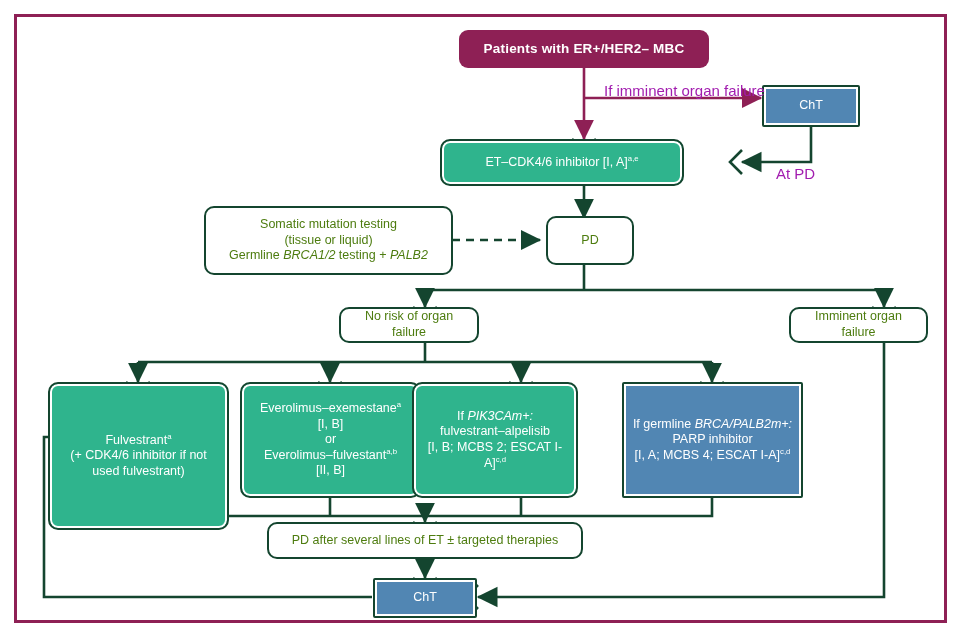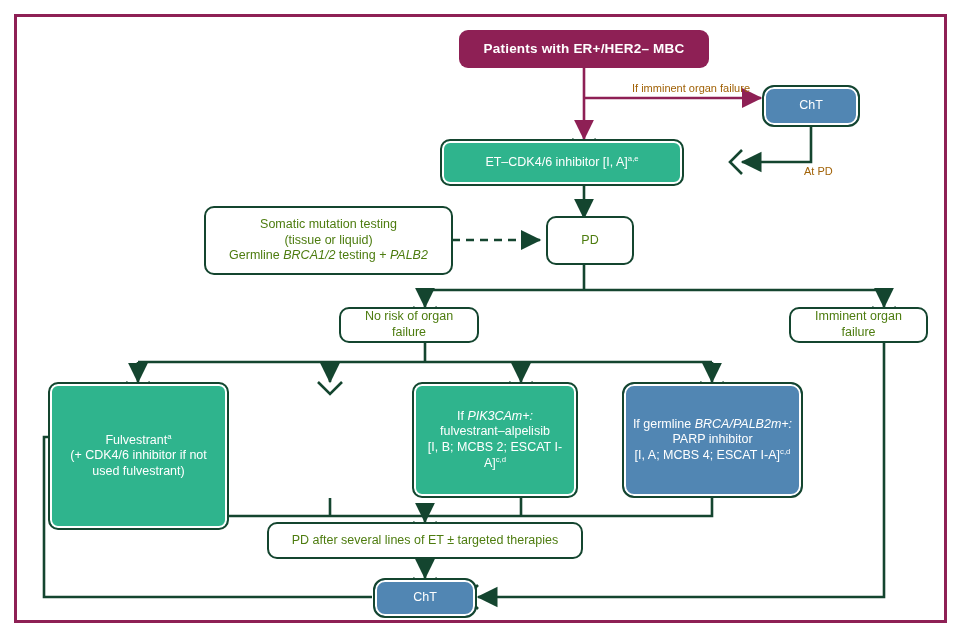--- a/index.html
+++ b/index.html
@@ -13,27 +13,27 @@
 
   
   .n-header{background:#8E2055;color:#ffffff;font-weight:bold;font-size:13.5px;border-radius:9px;letter-spacing:.2px;}
 
   
   .n-teal{background:#2FB48D;color:#ffffff;font-size:12.5px;
     border:2.5px solid #14452F;border-radius:10px;
     box-shadow:0 0 0 2px #ffffff inset;}
   
   .n-blue{background:#5186B3;color:#ffffff;font-size:12.5px;
-    border:2.5px solid #14452F;border-radius:12px;
+    border:2.5px solid #14452F;border-radius:2px;
     box-shadow:0 0 0 2px #ffffff inset;}
   
   .n-white{background:#ffffff;color:#4d7c0f;font-size:12.5px;
     border:2.5px solid #14452F;border-radius:10px;}
 
-  .lbl{position:absolute;color:#a16207;font-size:11px;white-space:nowrap;margin-left:28px;}
+  .lbl{position:absolute;color:#a21caf;font-size:15px;white-space:nowrap;}
 
   sup{font-size:.62em;vertical-align:super;line-height:0;}
   i,em{font-style:italic;}
 </style>
 </head>
 <body>
 
 <div id="canvas">
 
   <div id="frame"></div>
@@ -136,20 +136,29 @@
   </div>
 
   <div class="node n-teal" style="left:48px;top:382px;width:181px;height:148px;">
     <span class="txt">
       <span>Fulvestrant</span><sup>a</sup><br>
       <span>(+ CDK4/6 inhibitor if not</span><br>
       <span>used fulvestrant)</span>
     </span>
   </div>
 
+  <div class="node n-teal" style="left:240px;top:382px;width:181px;height:116px;">
+    <span class="txt">
+      <span>Everolimus–exemestane</span><sup>a</sup><br>
+      <span>[I, B]</span><br>
+      <span>or</span><br>
+      <span>Everolimus–fulvestant</span><sup>a,b</sup><br>
+      <span>[II, B]</span>
+    </span>
+  </div>
 
   <div class="node n-teal" style="left:412px;top:382px;width:166px;height:116px;">
     <span class="txt">
       <span>If </span><i>PIK3CAm+:</i><br>
       <span>fulvestrant–alpelisib</span><br>
       <span>[I, B; MCBS 2; ESCAT I-A]</span><sup>c,d</sup>
     </span>
   </div>
 
   <div class="node n-blue" style="left:622px;top:382px;width:181px;height:116px;">

